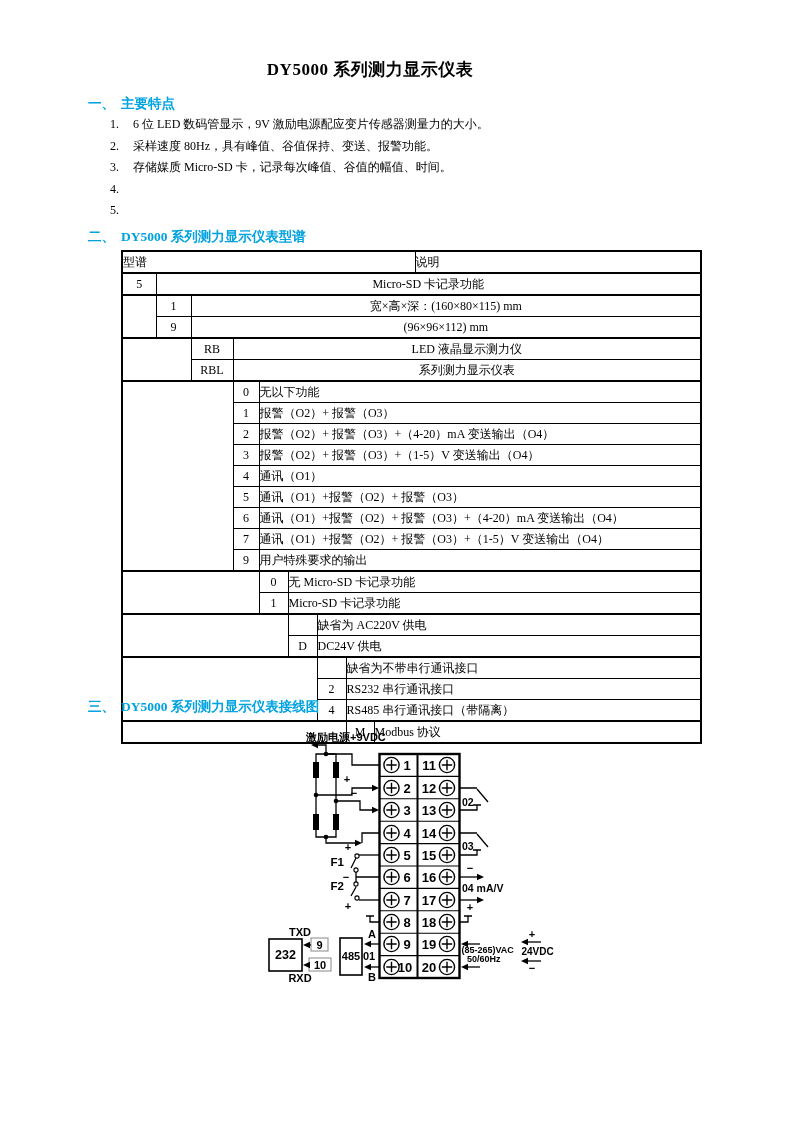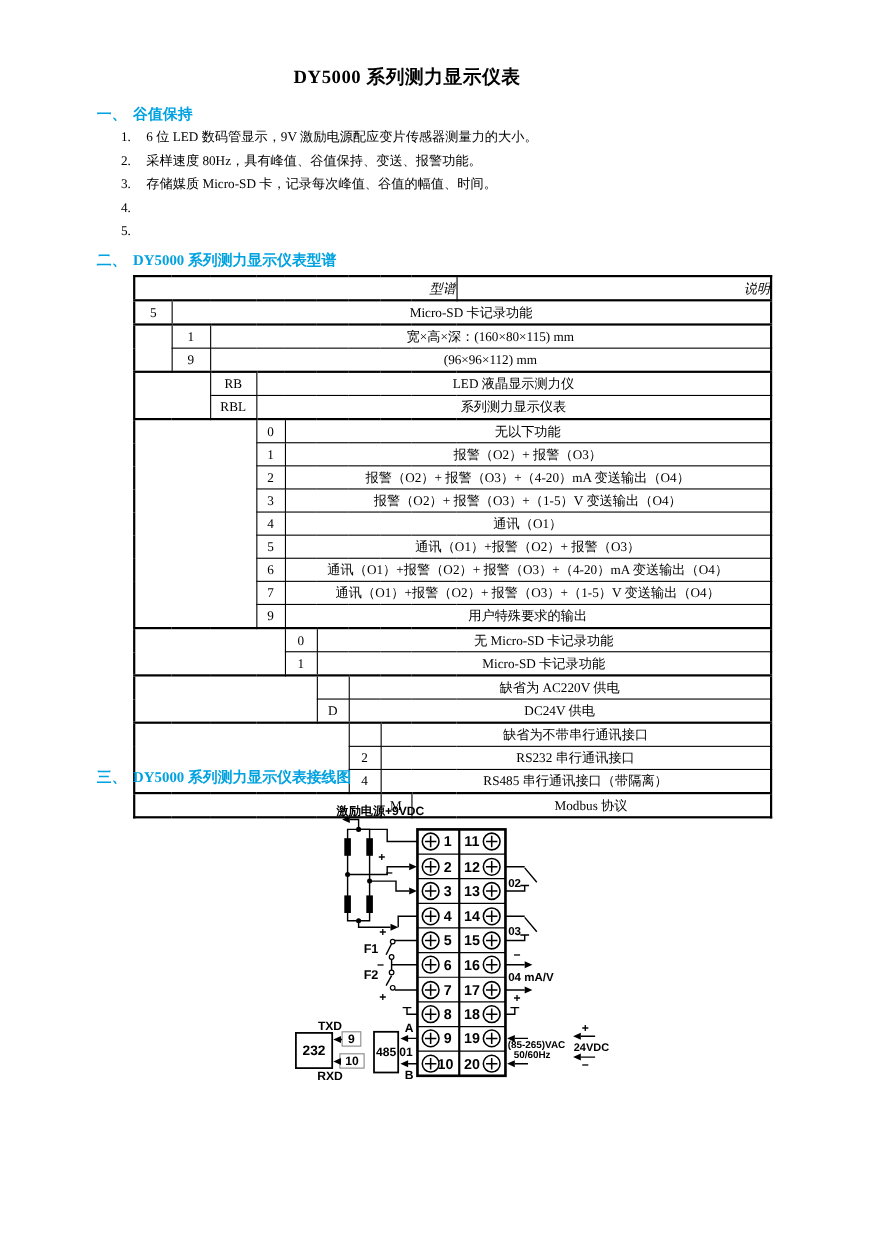--- a/index.html
+++ b/index.html
@@ -24,39 +24,39 @@
   table.spec{
     position:absolute; left:121px; top:250px; width:579px;
     border-collapse:collapse; table-layout:fixed;
     font-size:12px; border:2px solid #000;
   }
   table.spec td{
     border:1px solid #000; height:20px; line-height:19px;
     padding:0; overflow:hidden; white-space:nowrap;
   }
   td.c{text-align:center;}
-  td.l{text-align:center; padding-left:6px;}
-  td.hd{text-align:right; border-bottom:2px solid #000;font-style:italic;}
+  td.l{text-align:left; padding-left:6px;}
+  td.hd{text-align:left; border-bottom:2px solid #000;}
   tr.gs td{border-top:2px solid #000;}
   svg.wiring{position:absolute; left:255px; top:728px;}
   svg.wiring .w{stroke:#000; stroke-width:1.3; fill:none;}
   svg.wiring .blk{stroke:#000; fill:none;}
   svg.wiring text{font-family:"Liberation Sans","DejaVu Sans",sans-serif; font-weight:bold; fill:#000;}
   .tnum{font-size:13px;}
 </style>
 </head>
 <body>
 
 <div class="page">
 
   <div class="doc-title">DY5000 系列测力显示仪表</div>
 
   <div class="sec-head" id="head1">
     <span class="hnum">一、</span>
-    <span class="htext">谷值保持</span>
+    <span class="htext">主要特点</span>
   </div>
 
   <div class="features">
     <div class="feat">
       <span class="fnum">1.</span>
       <span>6 位 LED 数码管显示，9V 激励电源配应变片传感器测量力的大小。</span>
     </div>
     <div class="feat">
       <span class="fnum">2.</span>
       <span>采样速度 80Hz，具有峰值、谷值保持、变送、报警功能。</span>

